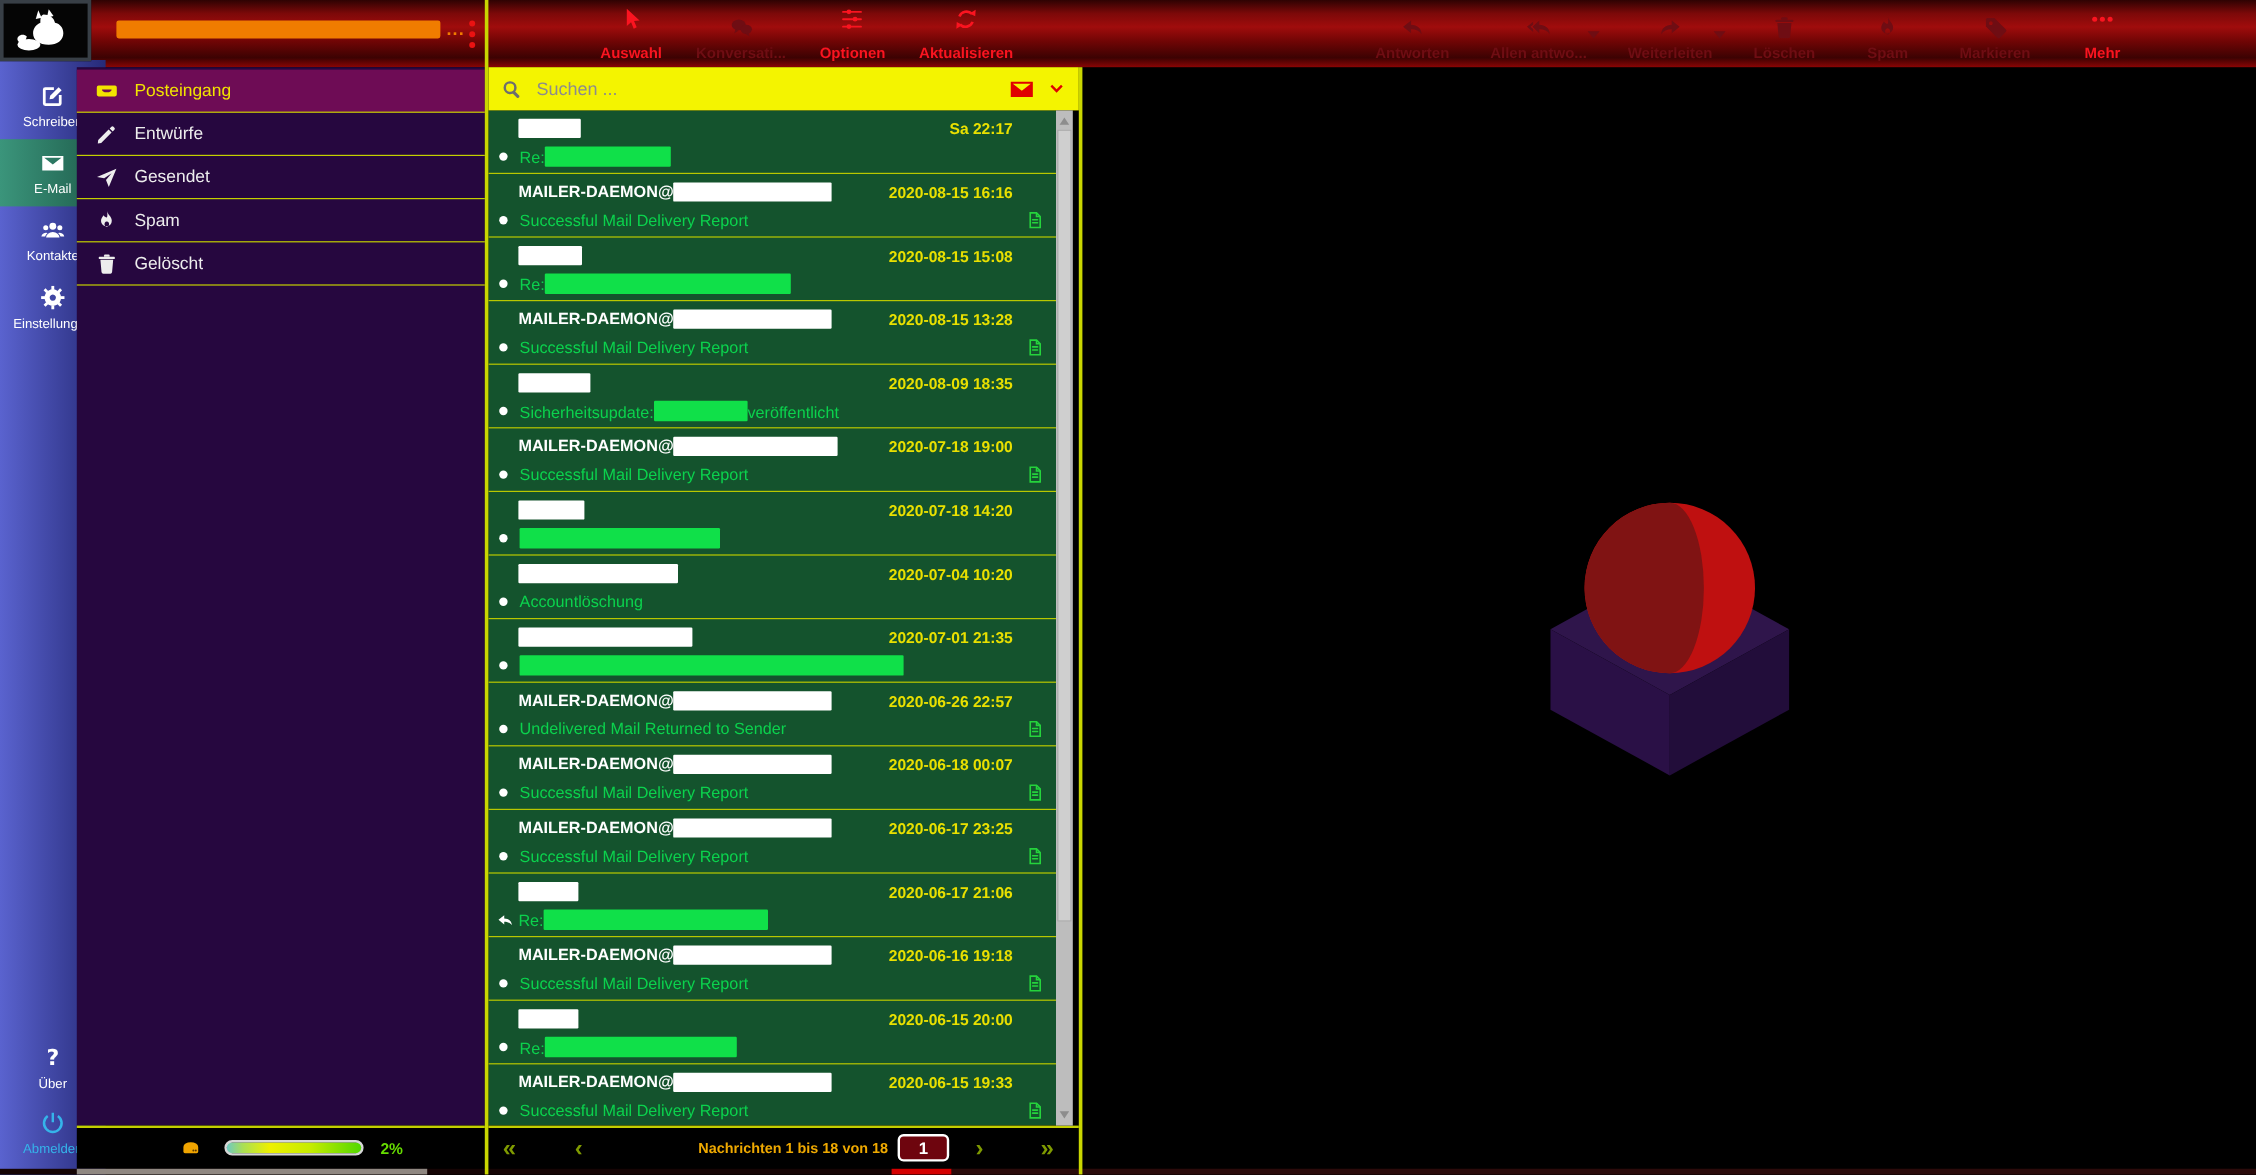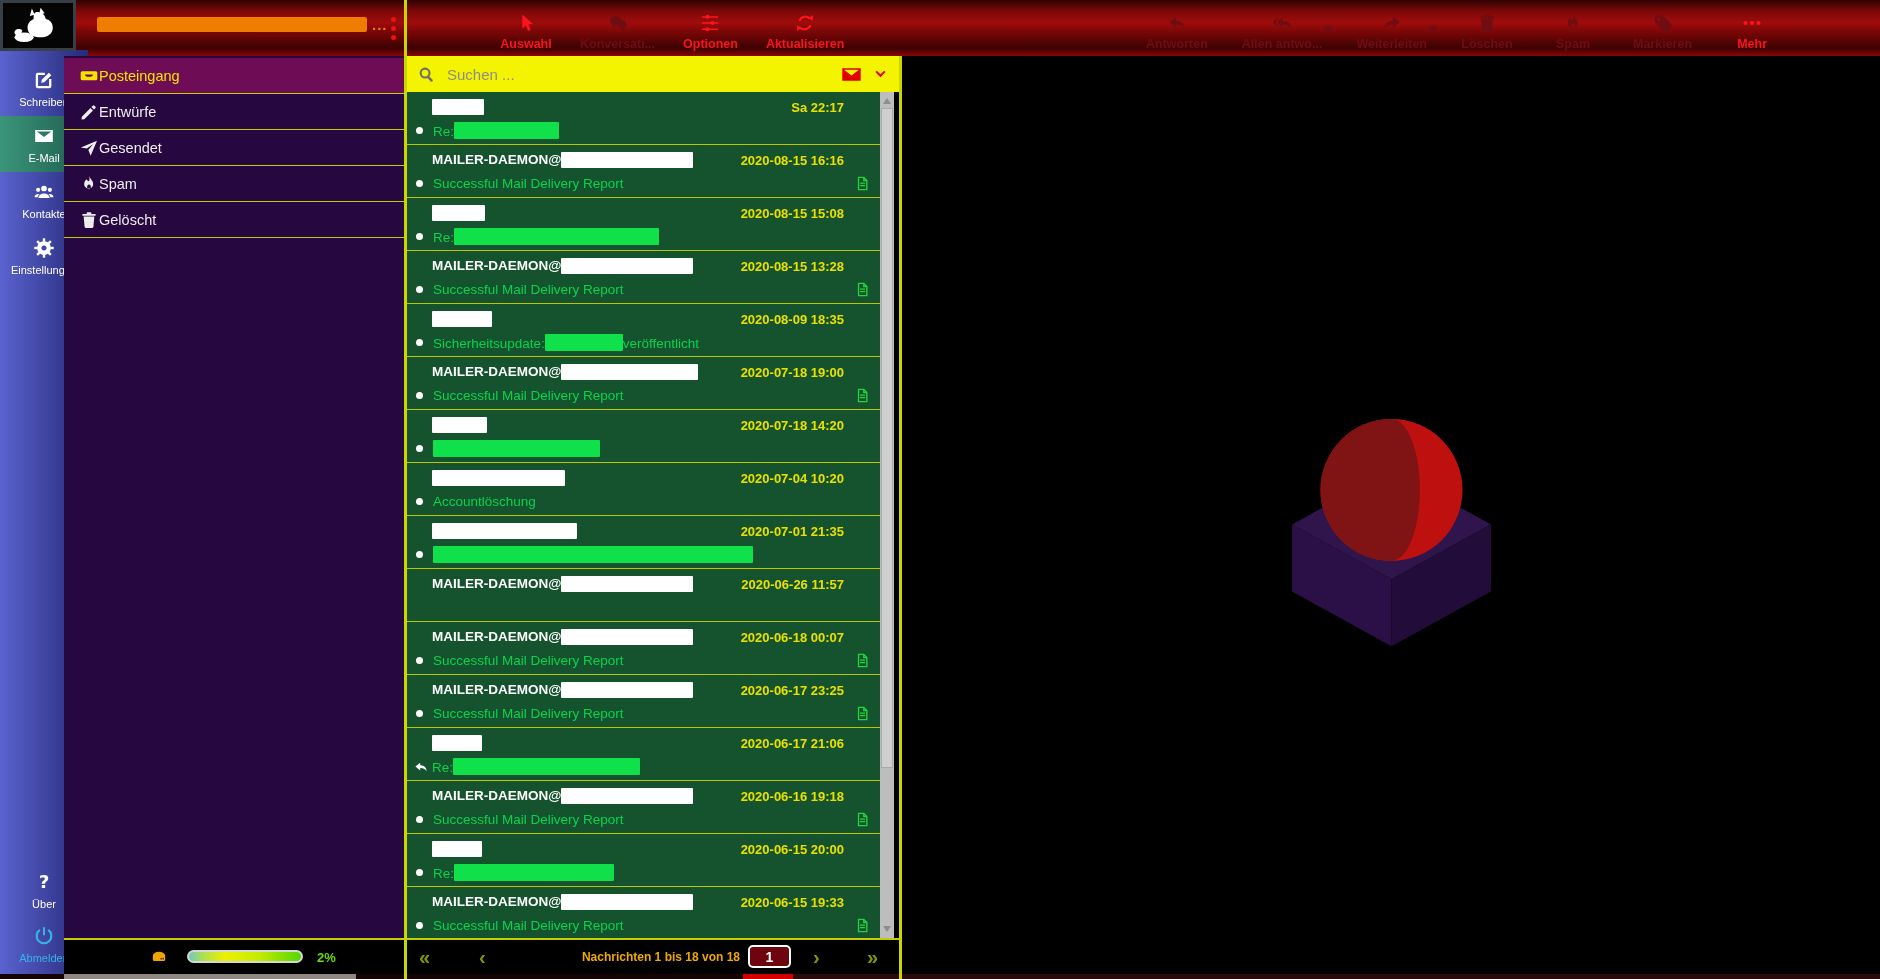--- a/index.html
+++ b/index.html
@@ -15,42 +15,42 @@
   .acct{position:absolute;left:97px;top:17px;display:flex;align-items:center;gap:5px;z-index:2;}
   .acct-redact{width:270px;height:15px;background:#f07c00;border-radius:2px;}
   .acct-ellipsis{color:#f07c00;font-weight:bold;font-size:15px;line-height:6px;letter-spacing:1px;}
   .kebab{position:absolute;left:388px;top:17px;width:10px;z-index:2;}
   .kebab i{display:block;width:5px;height:5px;border-radius:50%;background:#ea1212;margin:0 auto 4px auto;}
   .tb-group{position:absolute;top:0;height:56px;display:flex;z-index:2;}
   .tb-left{left:494px;gap:16px;}
   .tb-right{left:1140px;gap:22px;}
   .tbtn{position:relative;display:flex;flex-direction:column;align-items:center;justify-content:flex-end;
     padding:5px 6px 5px 6px;color:#6f0d13;min-width:52px;cursor:default;}
-  .tbtn.on{color:#fa1420;}
+  .tbtn.on{color:#fa1420;justify-content:space-between;}
   .tb-ico{width:22px;height:22px;margin-bottom:3px;}
   .tb-label{font-size:12.5px;font-weight:700;white-space:nowrap;}
   .caret{position:absolute;right:-5px;top:26px;width:0;height:0;
     border-left:5px solid transparent;border-right:5px solid transparent;border-top:6px solid currentColor;}
 
   
   .sidebar{position:absolute;left:0;top:50px;width:88px;height:929px;
     background:linear-gradient(90deg,#5a63cf,#262a78);overflow:hidden;}
   .side-items{padding-top:10px;}
   .side-item{height:56px;display:flex;flex-direction:column;align-items:center;justify-content:center;gap:5px;color:#fff;}
   .side-item.sel{background:linear-gradient(90deg,#3b957b,#1e5c4b);}
   .side-item.accent{color:#35b4ea;}
   .side-ico{width:22px;height:22px;}
   .side-label{font-size:11px;white-space:nowrap;}
   .side-bottom{position:absolute;bottom:8px;left:0;right:0;}
   .side-bottom .side-item{height:54px;}
 
   
   .folders{position:absolute;left:64px;top:56px;width:340px;height:882px;background:#26073f;
     padding-top:2px;box-sizing:border-box;}
-  .folder-row{height:35px;display:flex;align-items:center;padding-left:15px;
+  .folder-row{height:35px;display:flex;align-items:center;gap:13px;padding-left:15px;
     border-bottom:1px solid #c3cf00;color:#ededed;font-size:14.5px;}
   .folder-row.sel{background:#6e0c55;color:#f2e400;}
   .folder-ico{width:20px;height:20px;flex:none;}
 
   
   .vline-left{position:absolute;left:404px;top:0;width:3px;height:979px;background:#c9d600;z-index:7;}
   .vline-right{position:absolute;left:899px;top:56px;width:3px;height:923px;background:#c9d600;z-index:7;}
 
   
   .searchbar{position:absolute;left:407px;top:56px;width:492px;height:36px;background:#f4f400;
@@ -632,21 +632,32 @@
           </span>
 
         </div>
       </div>
       <div class="msg-row">
         <div class="l1">
           <span class="sender">
             <span>MAILER-DAEMON@</span>
             <span class="redact-w" style="width: 132px;"></span>
           </span>
-          <span class="date">2020-06-26 11:57</span>
+          <span class="date">2020-06-26 22:57</span>
+        </div>
+        <div class="l2">
+          <span class="bullet"></span>
+
+          <span class="subject">
+            <span>Undelivered Mail Returned to Sender</span>
+            <span></span>
+          </span>
+          <svg class="attach">
+            <use href="#i-doc"></use>
+          </svg>
         </div>
       </div>
       <div class="msg-row">
         <div class="l1">
           <span class="sender">
             <span>MAILER-DAEMON@</span>
             <span class="redact-w" style="width: 132px;"></span>
           </span>
           <span class="date">2020-06-18 00:07</span>
         </div>

